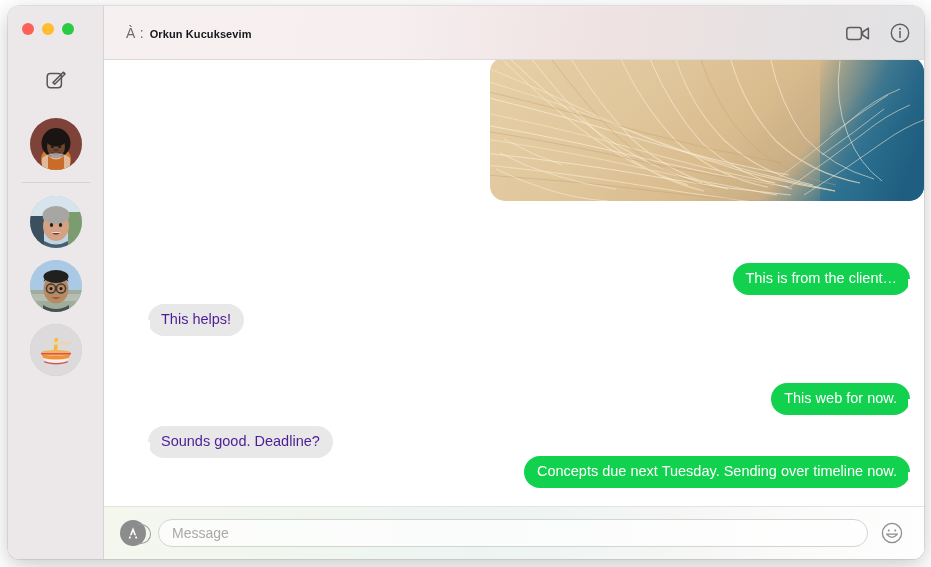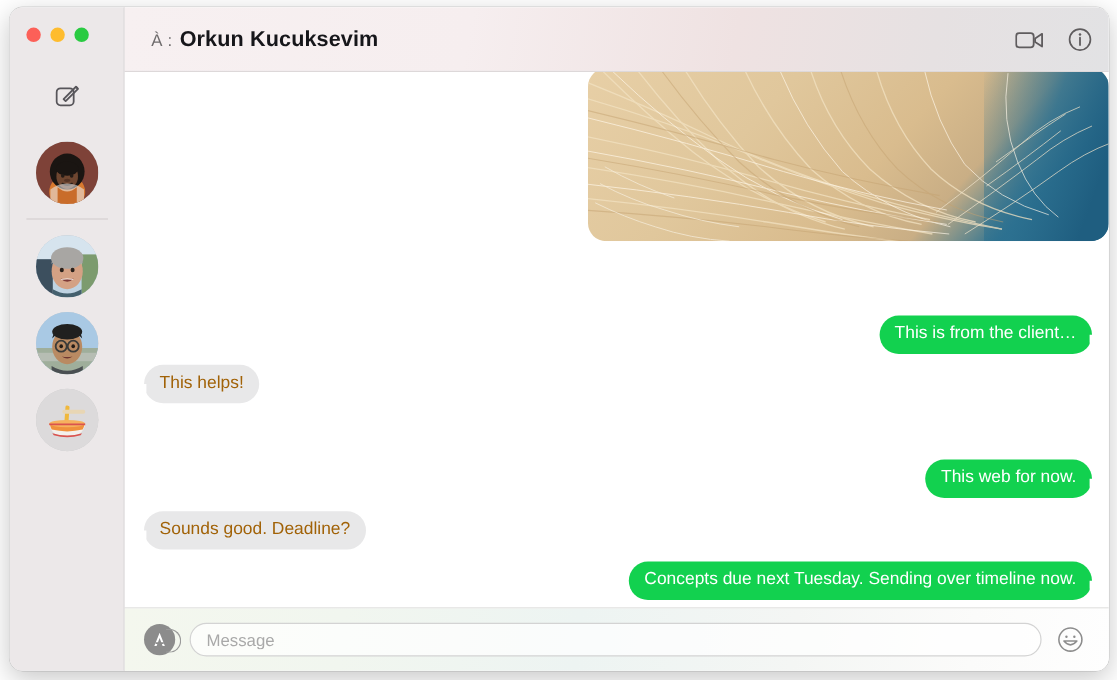--- a/index.html
+++ b/index.html
@@ -121,21 +121,21 @@
     align-items: baseline;
     gap: 6px;
     padding-left: 22px;
   }
   .to-label {
     font-size: 14px;
     color: #6f6c6d;
     letter-spacing: 0.2px;
   }
   .to-name {
-    font-size: 18px;
+    font-size: 11px;
     color: #16161a;
     font-weight: 600;
     letter-spacing: 0.1px;
     text-align: right;
   }
   .title-actions {
     position: absolute;
     right: 14px;
     top: 0;
     height: 54px;
@@ -145,41 +145,42 @@
   }
   .tb-icon { cursor: pointer; display: block; line-height: 0; }
 
   
   .transcript {
     flex: 1 1 auto;
     position: relative;
     overflow: hidden;
     background: #ffffff;
     padding: 0 14px 0 16px;
+    margin-left: 28px;
   }
   .msg-row {
     display: flex;
     position: absolute;
     width: calc(100% - 30px);
   }
   .msg-row.out { justify-content: flex-end; }
   .msg-row.in  { justify-content: flex-start; }
 
   .bubble {
     position: relative;
     border-radius: 17px;
     padding: 6px 13px 7px 13px;
     font-size: 14.5px;
     line-height: 19px;
     max-width: 74%;
     white-space: nowrap;
   }
   .bubble.in {
     background: #E8E8E9;
-    color: #a16207;
+    color: #4c1d95;
   }
   .bubble.out {
     background: #12D14F;
     color: #ffffff;
   }
   
   .bubble.in::after {
     content: "";
     position: absolute;
     left: -5px;
@@ -489,21 +490,21 @@
 
 
         <div class="msg-row out" style="top:323px;">
           <div class="bubble out">This web for now.</div>
         </div>
 
         <div class="msg-row in" style="top:366px;text-align:right;">
           <div class="bubble in">Sounds good. Deadline?</div>
         </div>
 
-        <div class="msg-row out" style="top:408px;">
+        <div class="msg-row out" style="top:396px;">
           <div class="bubble out">Concepts due next Tuesday. Sending over timeline now.</div>
         </div>
 
       </div>
 
       <div class="composer">
         <div class="apps-btn">
           <svg width="16" height="16" viewBox="0 0 16 16">
             <path d="M8 2.2 L12.4 13.4 L10.5 13.4 L8 6.6 L5.5 13.4 L3.6 13.4 Z" fill="#FFFFFF"></path>
             <path d="M4.2 10.2 L11.8 10.2 L11.2 11.7 L4.8 11.7 Z" fill="#8C8C8C"></path>

